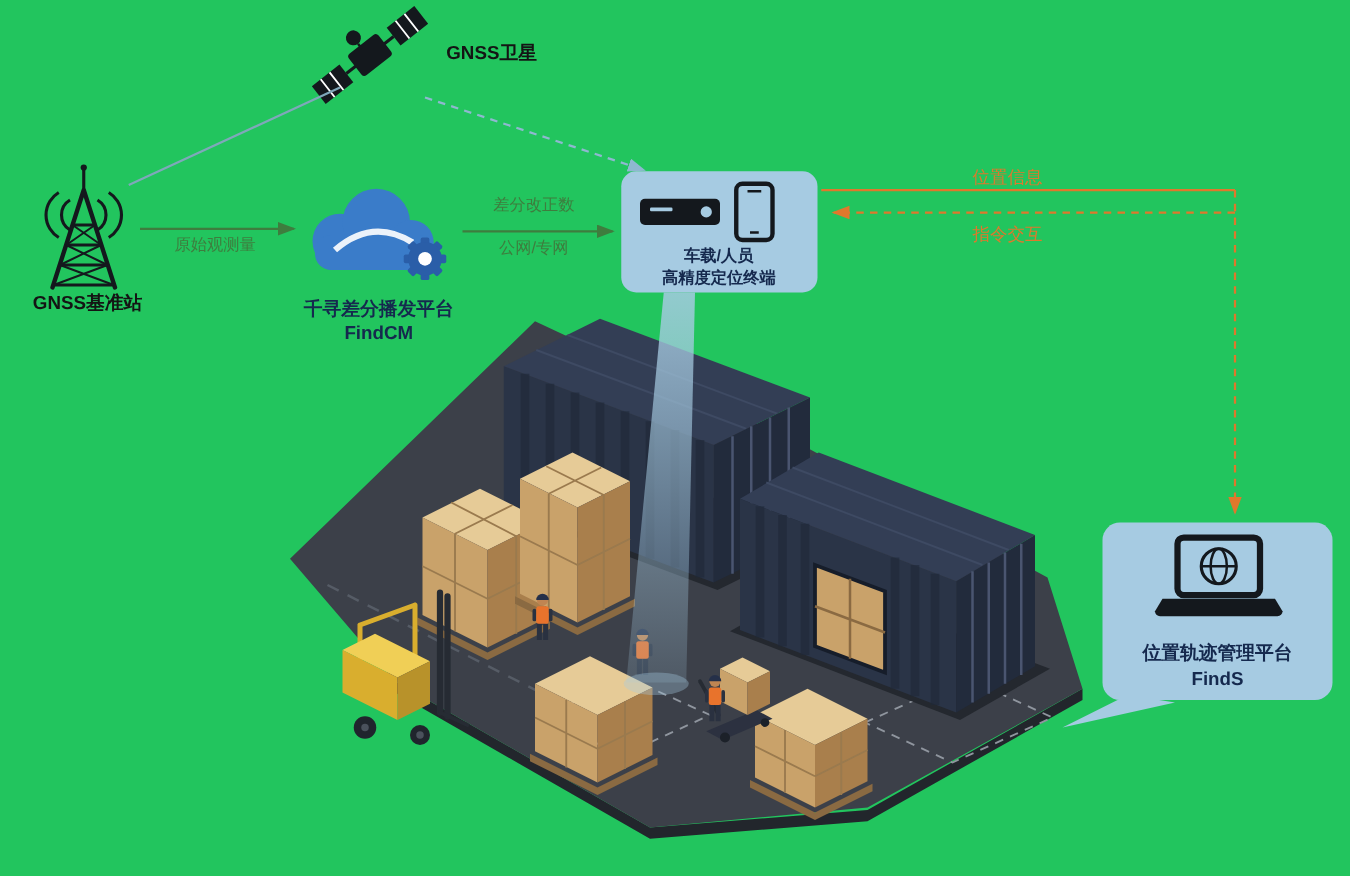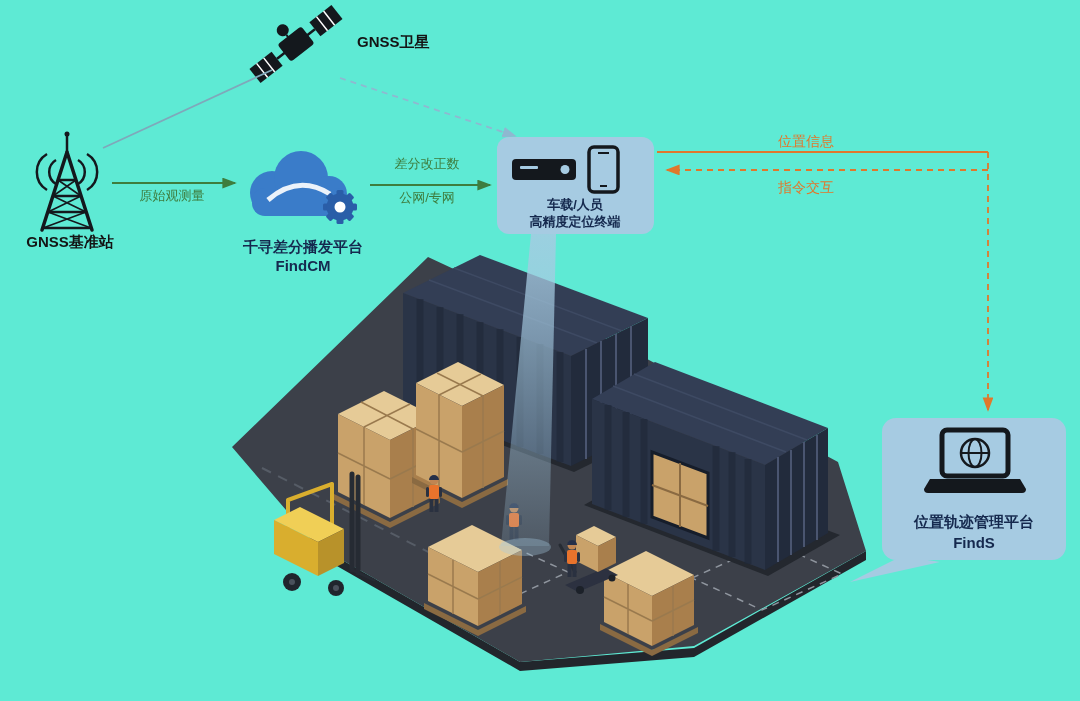--- a/index.html
+++ b/index.html
@@ -1,16 +1,16 @@
 <!DOCTYPE html>
 <html><head>
 <meta charset="utf-8">
 <style>
   html,body{margin:0;padding:0;background:#ffffff;}
-  .canvas{position:relative;width:1080px;height:701px;background:#5eead4;overflow:hidden;
+  .canvas{position:relative;width:1080px;height:701px;background:#22c55e;overflow:hidden;
           font-family:"Liberation Sans","DejaVu Sans",sans-serif;}
   svg text{font-family:"Liberation Sans","DejaVu Sans",sans-serif;}
   .t-bold{font-weight:700;}
   .t-black{fill:#141414;}
   .t-navy{fill:#15294e;}
   .t-green{fill:#3e7d3e;}
   .t-orange{fill:#e0782c;}
 </style>
 </head>
 <body>

